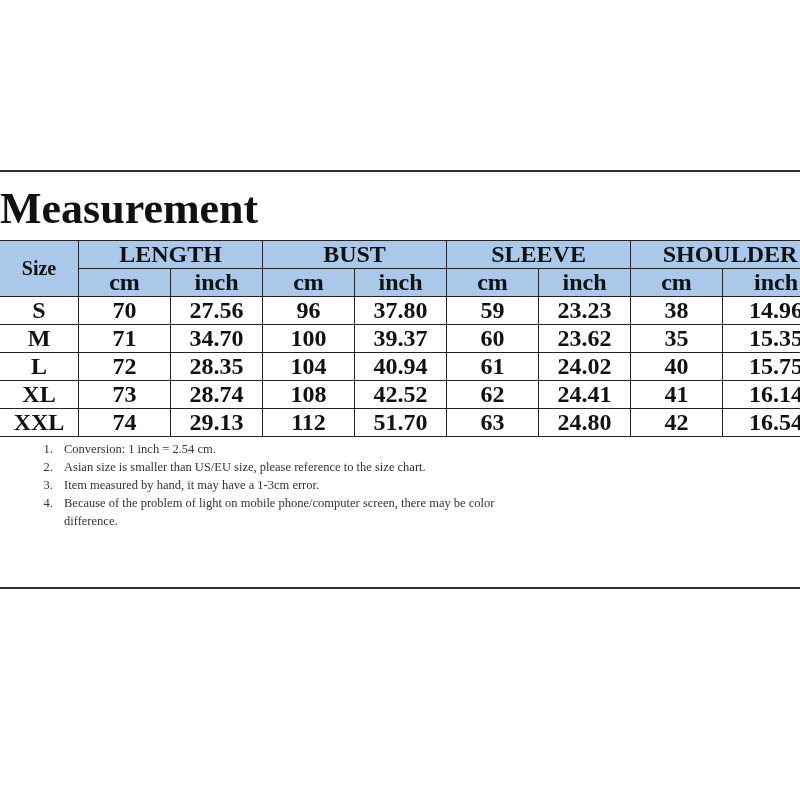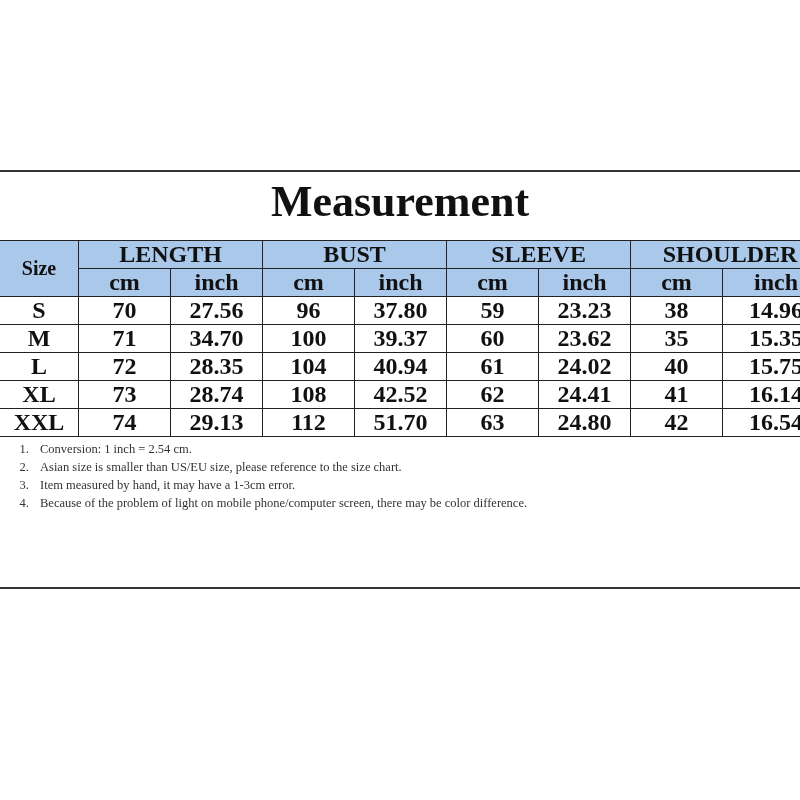--- a/index.html
+++ b/index.html
@@ -1,29 +1,29 @@
 <!DOCTYPE html>
 <html><head>
 <meta charset="utf-8">
 <style>
   html, body { margin:0; padding:0; background:#ffffff; }
   body { width:800px; height:800px; position:relative; overflow:hidden; font-family:"Liberation Serif", serif; color:#111; }
   .rule { position:absolute; left:0; width:800px; height:2px; background:#333; }
   .rule.top { top:170px; }
   .rule.bottom { top:587px; }
-  .title { position:absolute; top:176px; left:0; width:800px; text-align:center; font-size:44px; font-weight:bold; line-height:52px; }
+  .title { position:absolute; top:183px; left:0; width:800px; text-align:left; font-size:44px; font-weight:bold; line-height:52px; }
   table.sz { position:absolute; top:240px; left:-1px; border-collapse:collapse; table-layout:fixed; width:830px; }
   table.sz td, table.sz th { border:1.5px solid #222; text-align:center; padding:0; font-weight:bold; font-size:24px; }
   table.sz th { background:#a9c8ea; height:26px; color:#111; }
   table.sz td { height:25.5px; background:#fff; }
   table.sz th.size { font-size:20px; }
   .tips { position:absolute; top:440px; left:10px; width:540px; font-size:14.5px; color:#333; }
   .tips .head { font-size:15px; margin-bottom:10px; }
   .tips ol { margin:0; padding-left:22px; font-size:12.5px; line-height:18px; }
-  .tips ol li { padding-left:8px; }
+  .tips ol li { padding-left:8px;margin-left:24px; }
 </style>
 </head>
 <body>
 
 <div class="rule top"></div>
 
 <div class="title">Measurement</div>
 
 <table class="sz">
   <colgroup>

